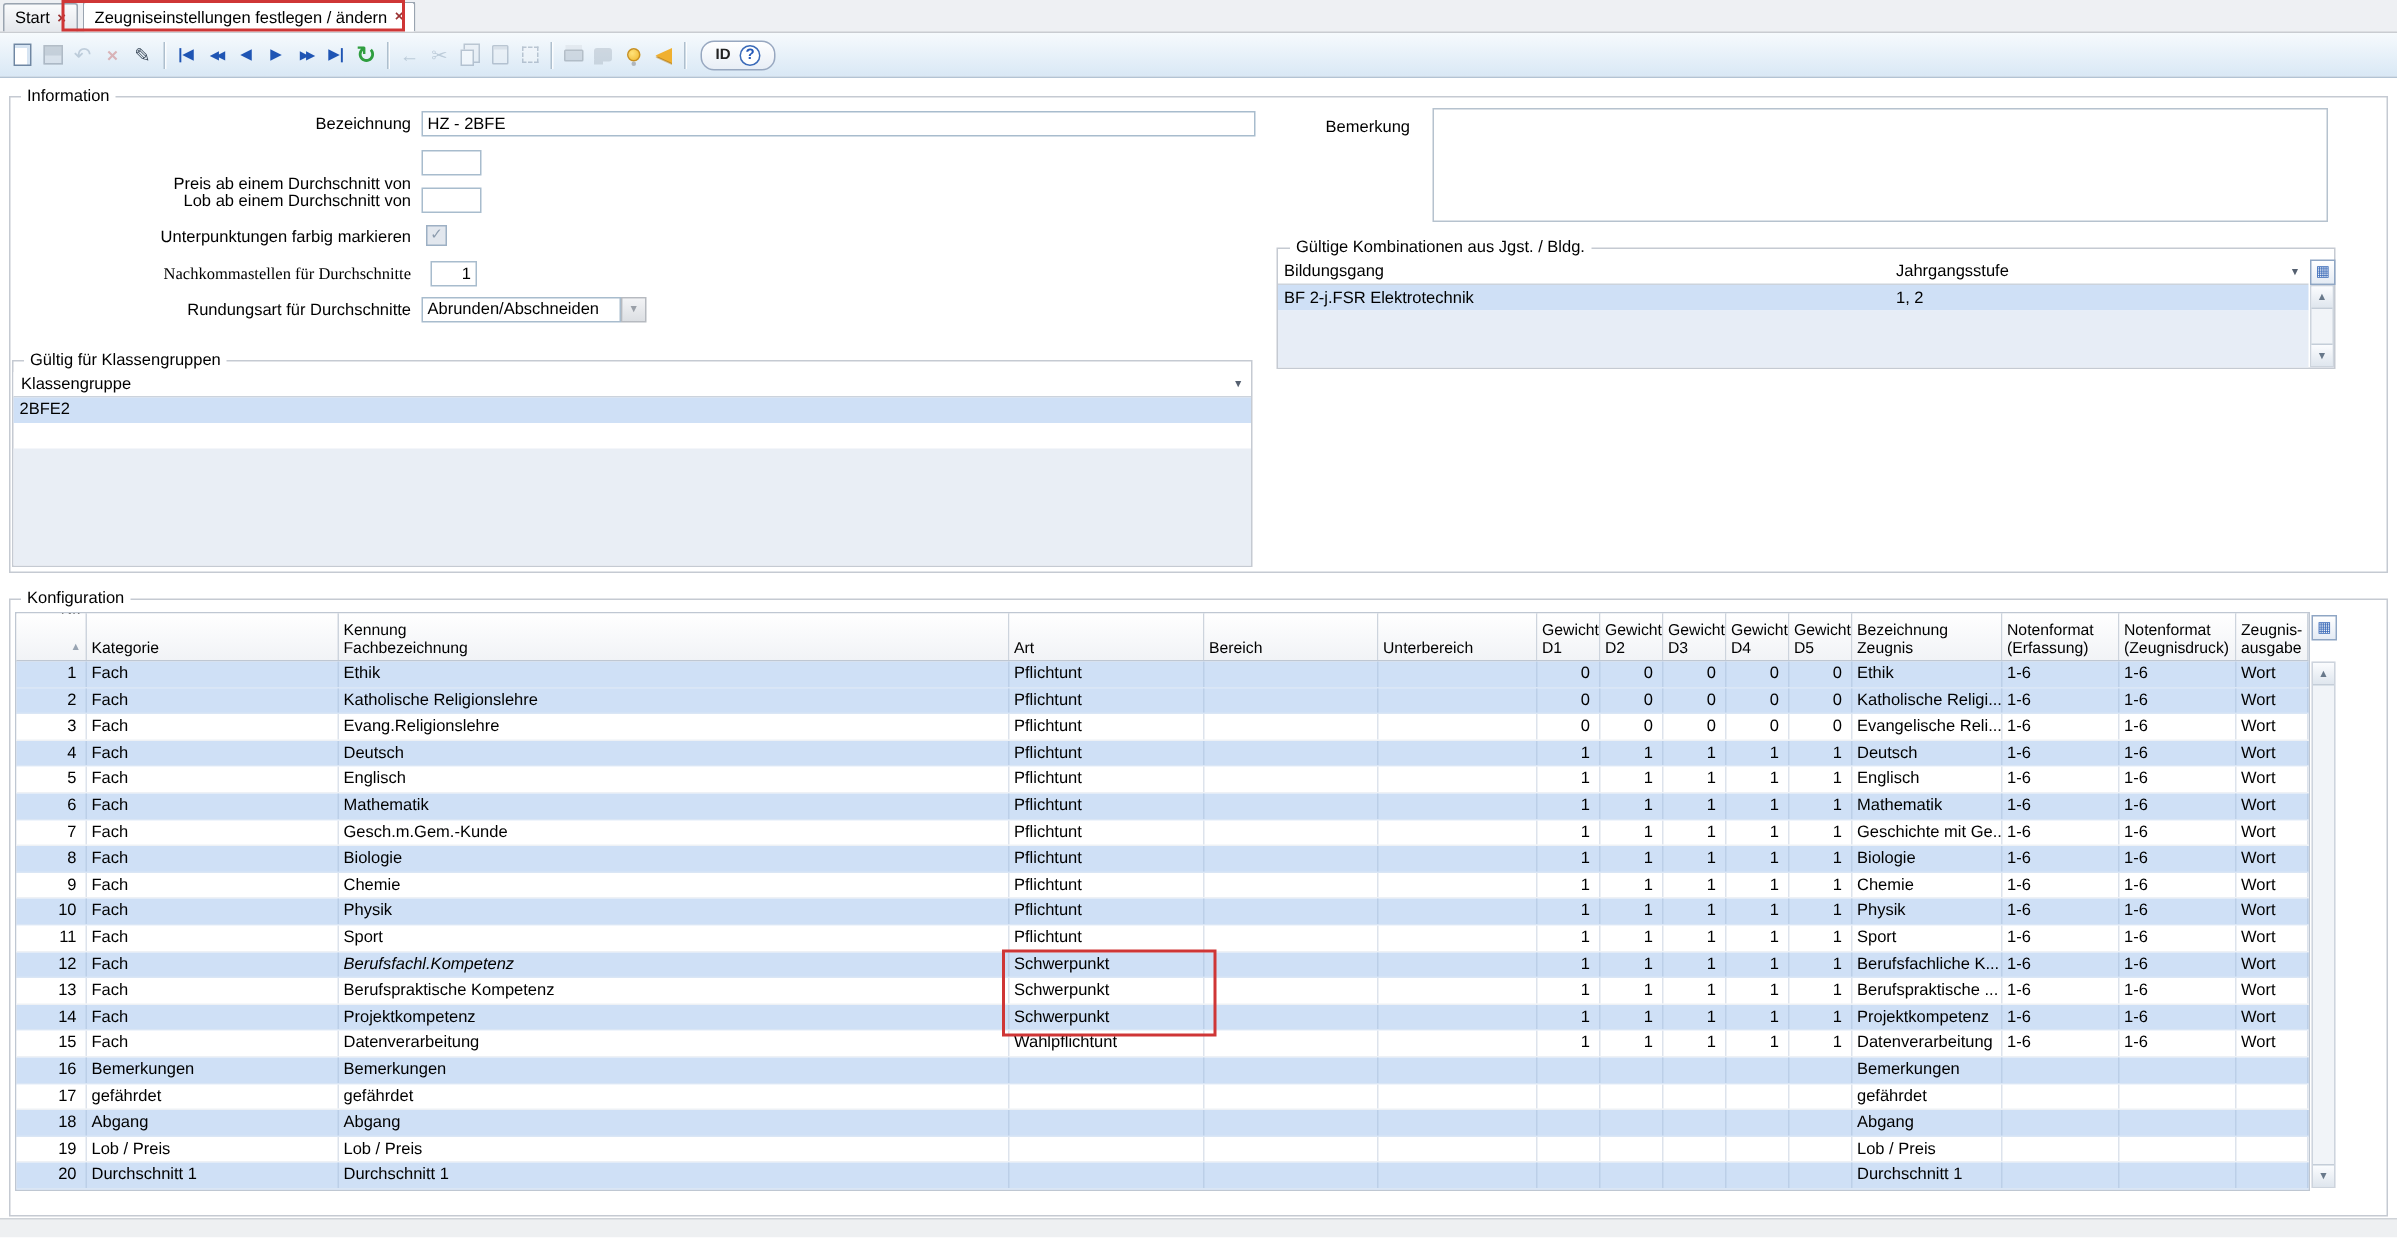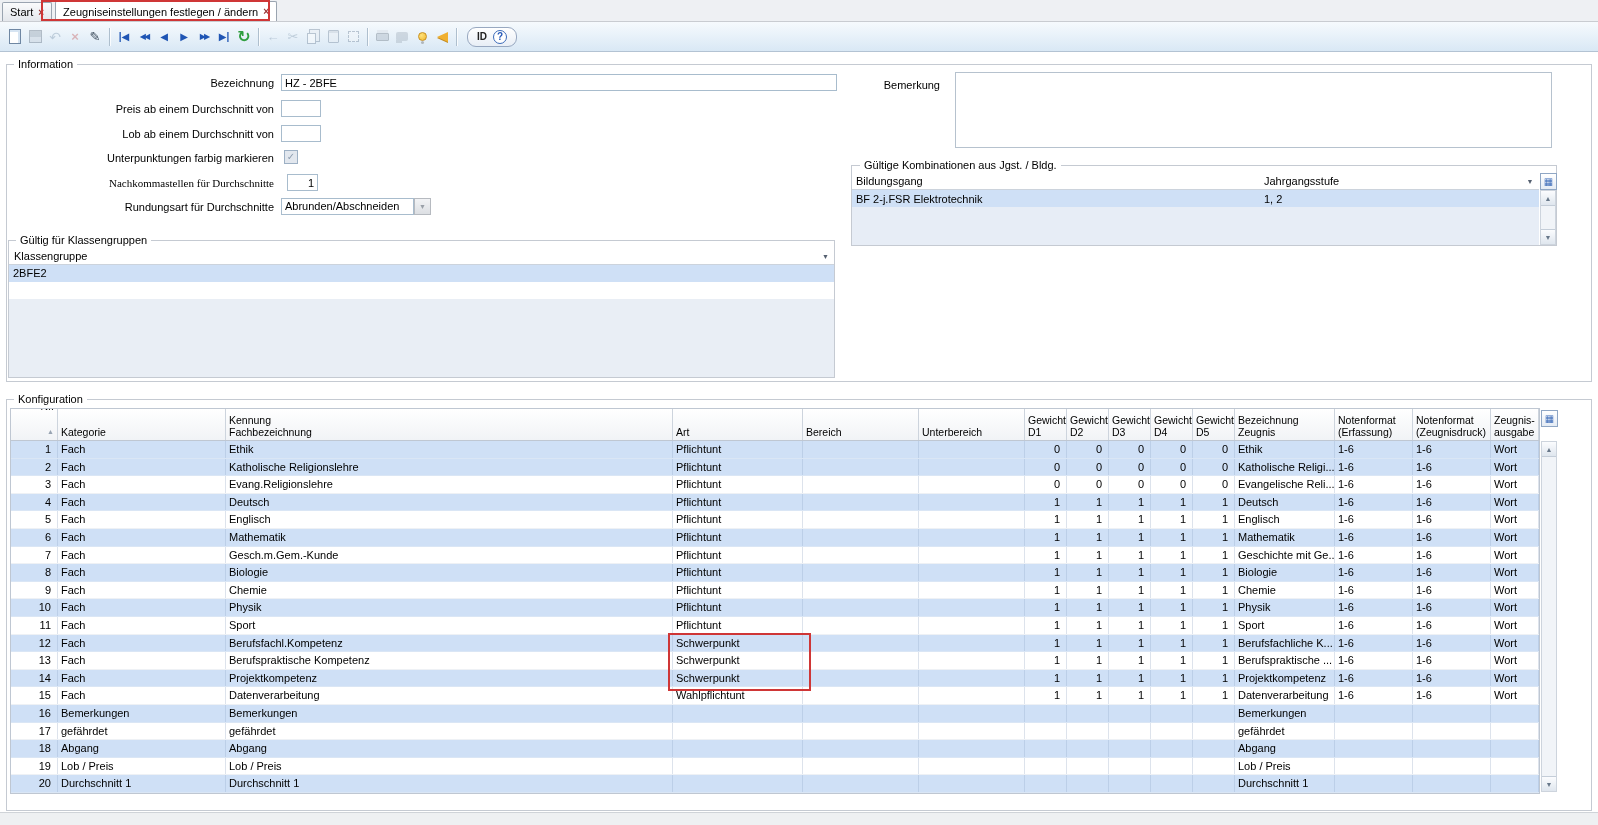--- a/index.html
+++ b/index.html
@@ -156,21 +156,21 @@
     <span class="icon-help">?</span>
   </span>
 </div>
 
 <div class="gbox" style="left:6px;top:64px;width:1586px;height:318px;"></div>
 <div class="legend" style="left:14px;top:58px;">Information</div>
 
 <div class="flabel" style="top:77px;">Bezeichnung</div>
 <input class="tin" style="left: 281px; top: 74px; width: 556px;" value="HZ - 2BFE">
 
-<div class="flabel" style="top:103px;">Preis ab einem Durchschnitt von</div>
+<div class="flabel" style="top:117px;">Preis ab einem Durchschnitt von</div>
 <input class="tin" style="left: 281px; top: 100px; width: 40px;" value="">
 
 <div class="flabel" style="top:128px;">Lob ab einem Durchschnitt von</div>
 <input class="tin" style="left: 281px; top: 125px; width: 40px;" value="">
 
 <div class="flabel" style="top:152px;">Unterpunktungen farbig markieren</div>
 <div class="cb">✓</div>
 
 <div class="flabel" style="top:177px;font-family:Liberation Serif, serif;">Nachkommastellen für Durchschnitte</div>
 <input class="tin" style="left: 287px; top: 174px; width: 31px; text-align: right;" value="1">
@@ -458,21 +458,21 @@
         <div class="kcell num" style="width: 42px;">1</div>
         <div class="kcell num" style="width: 42px;">1</div>
         <div class="kcell" style="width: 100px;">Sport</div>
         <div class="kcell" style="width: 78px;">1-6</div>
         <div class="kcell" style="width: 78px;">1-6</div>
         <div class="kcell" style="width: 48px;">Wort</div>
       </div>
       <div class="krow blue">
         <div class="kcell num" style="width: 47px;">12</div>
         <div class="kcell" style="width: 168px;">Fach</div>
-        <div class="kcell" style="width: 447px;">Berufsfachl.Kompetenz</div>
+        <div class="kcell" style="width: 447px; font-style: italic;">Berufsfachl.Kompetenz</div>
         <div class="kcell" style="width: 130px;">Schwerpunkt</div>
         <div class="kcell" style="width: 116px;"></div>
         <div class="kcell" style="width: 106px;"></div>
         <div class="kcell num" style="width: 42px;">1</div>
         <div class="kcell num" style="width: 42px;">1</div>
         <div class="kcell num" style="width: 42px;">1</div>
         <div class="kcell num" style="width: 42px;">1</div>
         <div class="kcell num" style="width: 42px;">1</div>
         <div class="kcell" style="width: 100px;">Berufsfachliche K...</div>
         <div class="kcell" style="width: 78px;">1-6</div>

